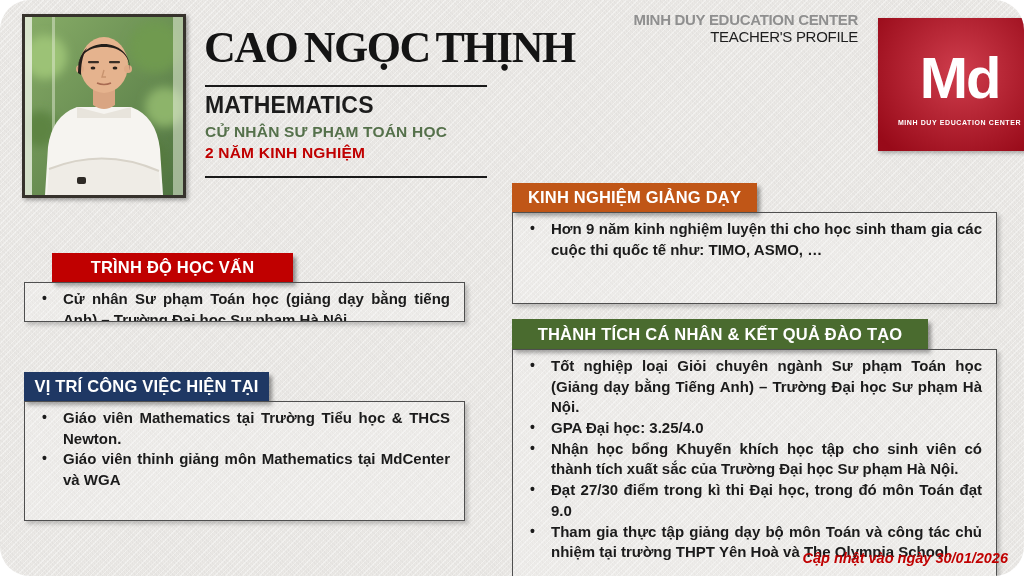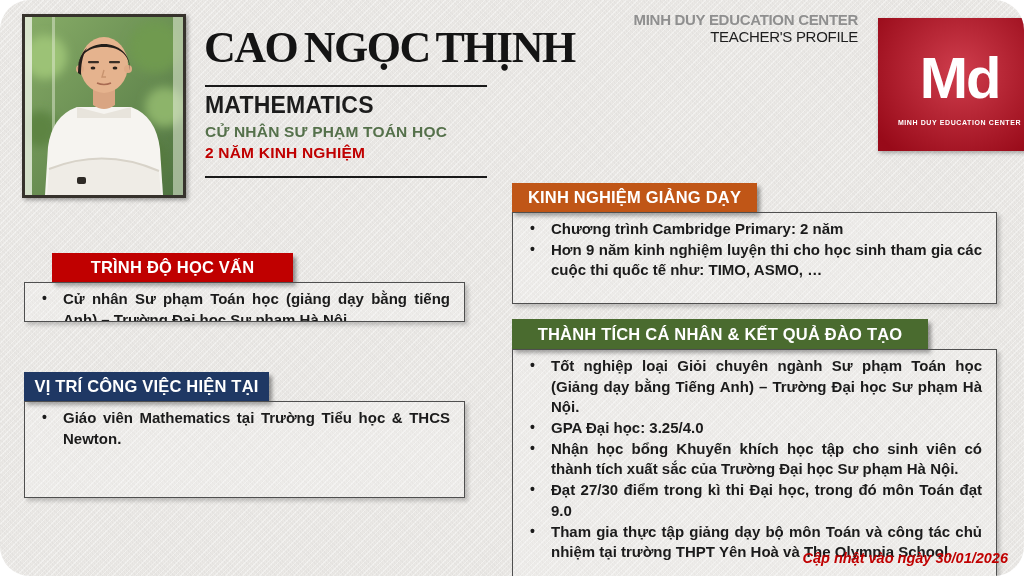--- a/index.html
+++ b/index.html
@@ -86,21 +86,21 @@
     line-height:1.38; text-align:justify;
   }
   .sec-body li::before {
     content:"•"; position:absolute; left:9px; top:0;
     font-size:14px; color:#1b1b1b;
   }
 
   .hdr-education  { left:24px;  top:253px; width:241px; height:29px; }
   .box-education  { left:24px;  top:282px; width:441px; height:40px; }
   .hdr-position   { left:24px;  top:372px; width:245px; height:29px; }
-  .box-position   { left:24px;  top:401px; width:441px; height:97px; }
+  .box-position   { left:24px;  top:401px; width:441px; height:120px; }
   .hdr-experience { left:512px; top:183px; width:245px; height:29px; }
   .box-experience { left:512px; top:212px; width:485px; height:92px; }
   .hdr-achieve    { left:512px; top:319px; width:416px; height:30px; }
   .box-achieve    { left:512px; top:349px; width:485px; height:236px; }
 
   
   .update-note {
     position:absolute; right:16px; top:550px;
     font-size:14.5px; font-weight:bold; font-style:italic;text-align:right;
   }
@@ -176,27 +176,27 @@
   </div>
   <ul class="sec-body box-education">
       <li>Cử nhân Sư phạm Toán học (giảng dạy bằng tiếng Anh) – Trường Đại học Sư phạm Hà Nội.</li>
     </ul>
 
   <div class="sec-header hdr-position" style="background-color: rgb(31, 56, 100);">
     <span>VỊ TRÍ CÔNG VIỆC HIỆN TẠI</span>
   </div>
   <ul class="sec-body box-position">
       <li>Giáo viên Mathematics tại Trường Tiểu học &amp; THCS Newton.</li>
+      <li>Giáo viên thỉnh giảng môn Mathematics tại MdCenter và WGA</li>
     </ul>
 
   <div class="sec-header hdr-experience" style="background-color: rgb(192, 86, 23);">
     <span>KINH NGHIỆM GIẢNG DẠY</span>
   </div>
   <ul class="sec-body box-experience">
-      <li>Chương trình Cambridge Primary: 2 năm</li>
       <li>Hơn 9 năm kinh nghiệm luyện thi cho học sinh tham gia các cuộc thi quốc tế như: TIMO, ASMO, …</li>
     </ul>
 
   <div class="sec-header hdr-achieve" style="background-color: rgb(74, 107, 47);">
     <span>THÀNH TÍCH CÁ NHÂN &amp; KẾT QUẢ ĐÀO TẠO</span>
   </div>
   <ul class="sec-body box-achieve">
       <li>Tốt nghiệp loại Giỏi chuyên ngành Sư phạm Toán học (Giảng dạy bằng Tiếng Anh) – Trường Đại học Sư phạm Hà Nội.</li>
       <li>GPA Đại học: 3.25/4.0</li>
       <li>Nhận học bổng Khuyến khích học tập cho sinh viên có thành tích xuất sắc của Trường Đại học Sư phạm Hà Nội.</li>

